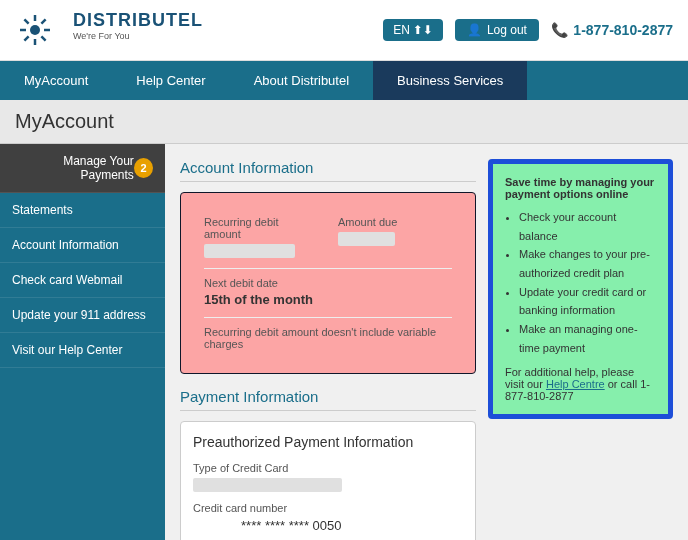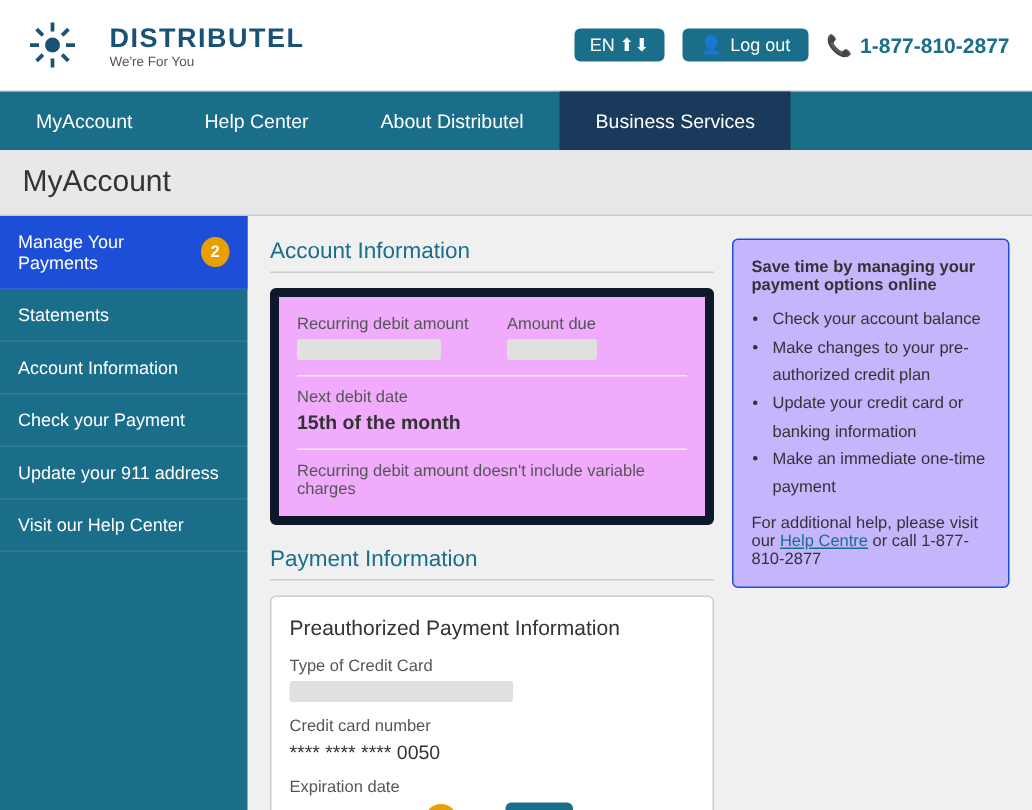--- a/index.html
+++ b/index.html
@@ -1,20 +1,20 @@
 <!DOCTYPE html>
 <html><head>
   <meta charset="utf-8">
   <style>
     * { box-sizing: border-box; margin: 0; padding: 0; }
     body { font-family: Arial, sans-serif; font-size: 13px; background: #f0f0f0; width: 688px; }
 
     
     .header { background: white; padding: 10px 15px; display: flex; align-items: center; justify-content: space-between; border-bottom: 1px solid #ddd; }
-    .logo-area { display: flex; align-items: center; gap: 8px; }
+    .logo-area { display: flex; align-items: flex-start; gap: 8px; }
     .logo-icon { width: 50px; height: 40px; }
     .logo-text { display: flex; flex-direction: column; }
     .logo-name { font-size: 18px; font-weight: bold; color: #1a5276; letter-spacing: 1px; }
     .logo-tagline { font-size: 9px; color: #555; }
     .header-right { display: flex; align-items: center; gap: 12px; }
     .lang-btn { background: #1a6e8a; color: white; border: none; border-radius: 4px; padding: 4px 10px; cursor: pointer; font-size: 12px; display: flex; align-items: center; gap: 3px; }
     .logout-btn { background: #1a6e8a; color: white; border: none; border-radius: 4px; padding: 4px 12px; cursor: pointer; font-size: 12px; display: flex; align-items: center; gap: 5px; }
     .phone-text { color: #1a6e8a; font-weight: bold; font-size: 14px; display: flex; align-items: center; gap: 5px; }
 
     
@@ -25,60 +25,60 @@
     
     .page-title-bar { background: #e8e8e8; padding: 10px 15px; border-bottom: 1px solid #ccc; }
     .page-title-bar h1 { font-size: 20px; color: #333; font-weight: normal; }
 
     
     .main-layout { display: flex; background: #f0f0f0; min-height: 400px; }
 
     
     .sidebar { width: 165px; background: #1a6e8a; flex-shrink: 0; }
     .sidebar-item { color: white; padding: 10px 12px; cursor: pointer; font-size: 12px; border-bottom: 1px solid rgba(255,255,255,0.1); display: flex; align-items: center; justify-content: space-between; }
-    .sidebar-item.active { background: #1d4ed8; }
+    .sidebar-item.active { background: #404040; text-align: right; }
     .badge { background: #e8a000; color: white; border-radius: 50%; width: 20px; height: 20px; display: flex; align-items: center; justify-content: center; font-size: 11px; font-weight: bold; }
 
     
     .content { flex: 1; padding: 15px; display: flex; gap: 12px; }
     .content-main { flex: 1; }
     .content-side { width: 185px; flex-shrink: 0; }
 
     
     .section-heading { color: #1a6e8a; font-size: 15px; font-weight: normal; margin-bottom: 10px; border-bottom: 1px solid #ccc; padding-bottom: 5px; }
 
     
-    .card { background: #f0abfc; border: 6px solid #0f172a; border-radius: 4px; padding: 12px; margin-bottom: 14px; }
+    .card { background: #fca5a5; border: 1px solid #0f172a; border-radius: 4px; padding: 23px; margin-bottom: 14px; }
     .card-row { display: flex; gap: 20px; margin-bottom: 10px; }
     .card-field { flex: 1; }
     .field-label { color: #555; font-size: 11px; margin-bottom: 4px; }
     .field-value { background: #e0e0e0; height: 14px; border-radius: 2px; width: 80%; }
     .field-value.short { width: 50%; }
     .debit-date-row { display: flex; align-items: center; justify-content: space-between; margin-bottom: 10px; gap: 35px; }
     .debit-date-label { font-size: 11px; color: #555; margin-bottom: 3px; }
     .debit-date-value { font-size: 13px; color: #333; font-weight: bold; }
     .make-payment-btn { background: #e8a000; color: white; border: none; border-radius: 4px; padding: 10px 16px; cursor: pointer; font-size: 12px; font-weight: bold; }
     .recurring-note { font-size: 11px; color: #555; }
     .divider { border: none; border-top: 1px solid #eee; margin: 8px 0; }
 
     
     .preauth-card { background: white; border: 1px solid #ccc; border-radius: 4px; padding: 12px; }
     .preauth-title { font-size: 14px; color: #333; margin-bottom: 12px; }
     .preauth-field { margin-bottom: 10px; }
     .preauth-label { font-size: 11px; color: #555; margin-bottom: 4px; }
     .preauth-val { background: #e0e0e0; height: 14px; border-radius: 2px; width: 55%; }
-    .preauth-val.card-num { font-size: 13px; color: #333; background: none; height: auto; }
+    .preauth-val.card-num { font-size: 13px; color: #333; background: none; height: auto; text-align: right; }
     .exp-row { display: flex; align-items: center; gap: 10px; }
     .exp-val { background: #e0e0e0; height: 14px; border-radius: 2px; width: 80px; }
     .step-badge { background: #e8a000; color: white; border-radius: 50%; width: 22px; height: 22px; display: flex; align-items: center; justify-content: center; font-size: 12px; font-weight: bold; flex-shrink: 0; }
     .arrow-icon { color: #1a6e8a; font-size: 16px; }
     .edit-btn { background: #1a6e8a; color: white; border: none; border-radius: 4px; padding: 5px 12px; cursor: pointer; font-size: 12px; }
 
     
-    .info-box { background: #c4b5fd; border: 1px solid #1d4ed8; border-radius: 4px; padding: 12px; font-size: 11px; }
+    .info-box { background: #86efac; border: 5px solid #1d4ed8; border-radius: 4px; padding: 12px; font-size: 11px; }
     .info-box-title { font-weight: bold; color: #333; margin-bottom: 8px; font-size: 11px; }
     .info-box ul { padding-left: 14px; color: #333; line-height: 1.7; }
     .info-box-footer { margin-top: 8px; color: #333; font-size: 11px; }
     .info-box-footer a { color: #1a6e8a; text-decoration: underline; }
   </style>
 </head>
 <body>
 
 <div class="header">
   <div class="logo-area">
@@ -135,21 +135,21 @@
       <span>Manage Your Payments</span>
       <span class="badge">2</span>
     </div>
     <div class="sidebar-item">
       <span>Statements</span>
     </div>
     <div class="sidebar-item">
       <span>Account Information</span>
     </div>
     <div class="sidebar-item">
-      <span>Check your Payment</span>
+      <span>Check card Webmail</span>
     </div>
     <div class="sidebar-item">
       <span>Update your 911 address</span>
     </div>
     <div class="sidebar-item">
       <span>Visit our Help Center</span>
     </div>
   </div>
 
   <div class="content">
@@ -205,21 +205,21 @@
       </div>
     </div>
 
     <div class="content-side">
       <div class="info-box">
         <div class="info-box-title">Save time by managing your payment options online</div>
         <ul>
           <li>Check your account balance</li>
           <li>Make changes to your pre-authorized credit plan</li>
           <li>Update your credit card or banking information</li>
-          <li>Make an immediate one-time payment</li>
+          <li>Make an managing one-time payment</li>
         </ul>
         <div class="info-box-footer">
           For additional help, please visit our <a>Help Centre</a> or call 1-877-810-2877
         </div>
       </div>
     </div>
   </div>
 </div>
 
 </body></html>

